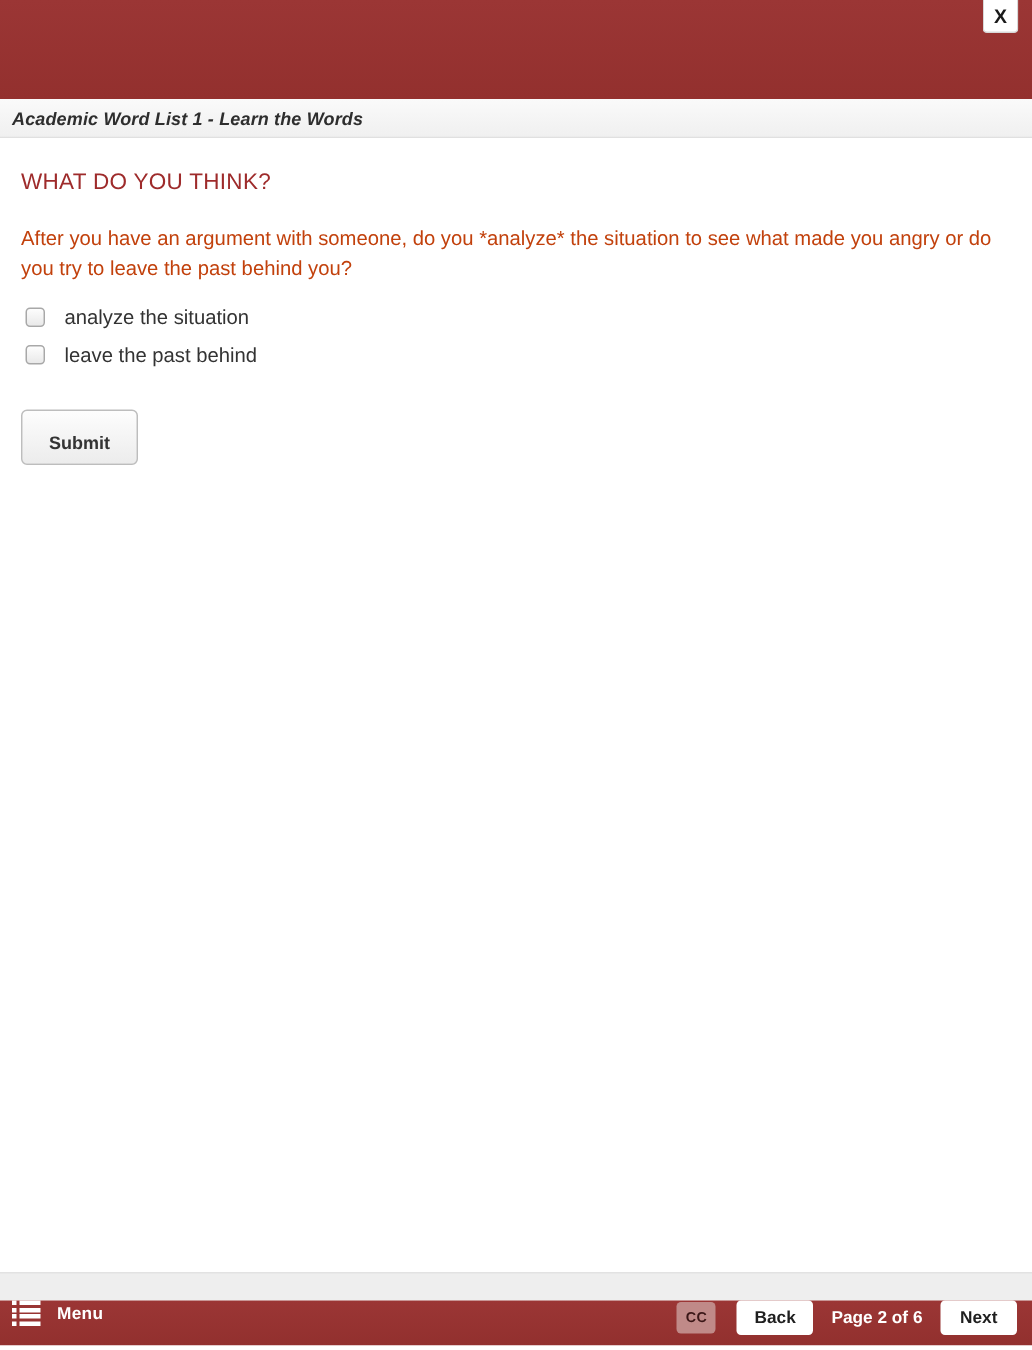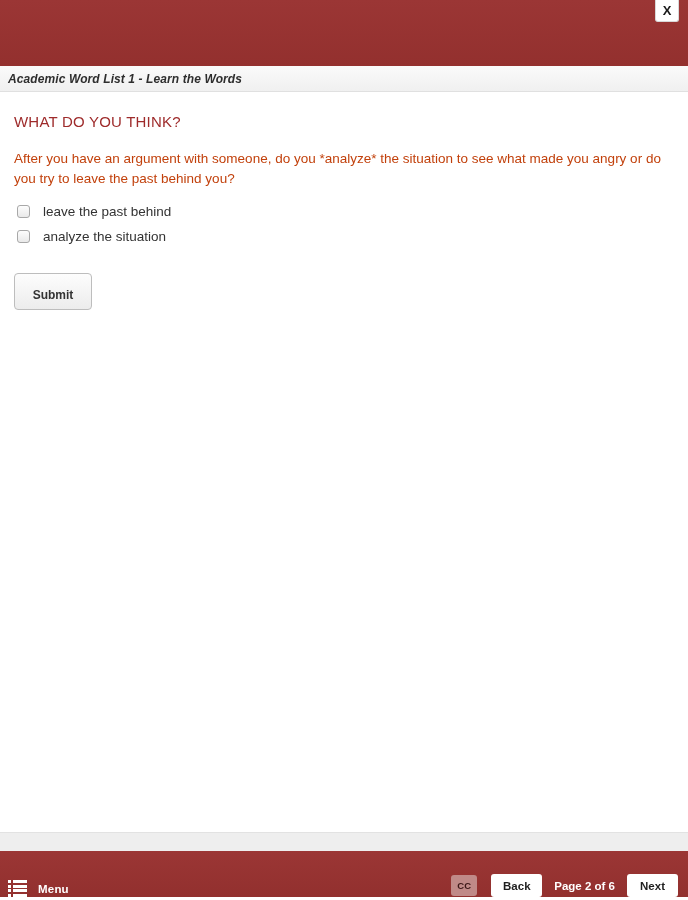--- a/index.html
+++ b/index.html
@@ -166,25 +166,25 @@
   .prefooter-strip {
     flex: 0 0 auto;
     height: 18px;
     background: #eeeeee;
     border-top: 1px solid #e2e2e2;
   }
 
   
   .footer {
     flex: 0 0 auto;
-    height: 49px;
+    height: 33px;
     background: #97312f;
     background: linear-gradient(180deg, #9b3635 0%, #92302e 100%);
     display: flex;
-    align-items: flex-end;
+    align-items: flex-start;
     padding: 0 10px 0 8px;
     box-sizing: border-box;
     border-bottom: 3px solid #ffffff;
   }
   .menu-group {
     display: flex;
     align-items: center;
     cursor: pointer;
   }
   .list-icon {
@@ -283,25 +283,25 @@
     <span class="breadcrumb-text">Academic Word List 1 - Learn the Words</span>
   </div>
 
   <div class="content">
     <h2 class="section-heading">WHAT DO YOU THINK?</h2>
     <p class="question-text">After you have an argument with someone, do you *analyze* the situation to see what made you angry or do you try to leave the past behind you?</p>
 
     <ul class="options">
       <li class="option-row">
         <span class="checkbox"></span>
-        <span class="option-label">leave the past behind</span>
+        <span class="option-label">analyze the situation</span>
       </li>
       <li class="option-row">
         <span class="checkbox"></span>
-        <span class="option-label">analyze the situation</span>
+        <span class="option-label">leave the past behind</span>
       </li>
     </ul>
 
     <div class="submit-wrap">
       <button class="submit-button">Submit</button>
     </div>
   </div>
 
   <div class="prefooter-strip"></div>
 

